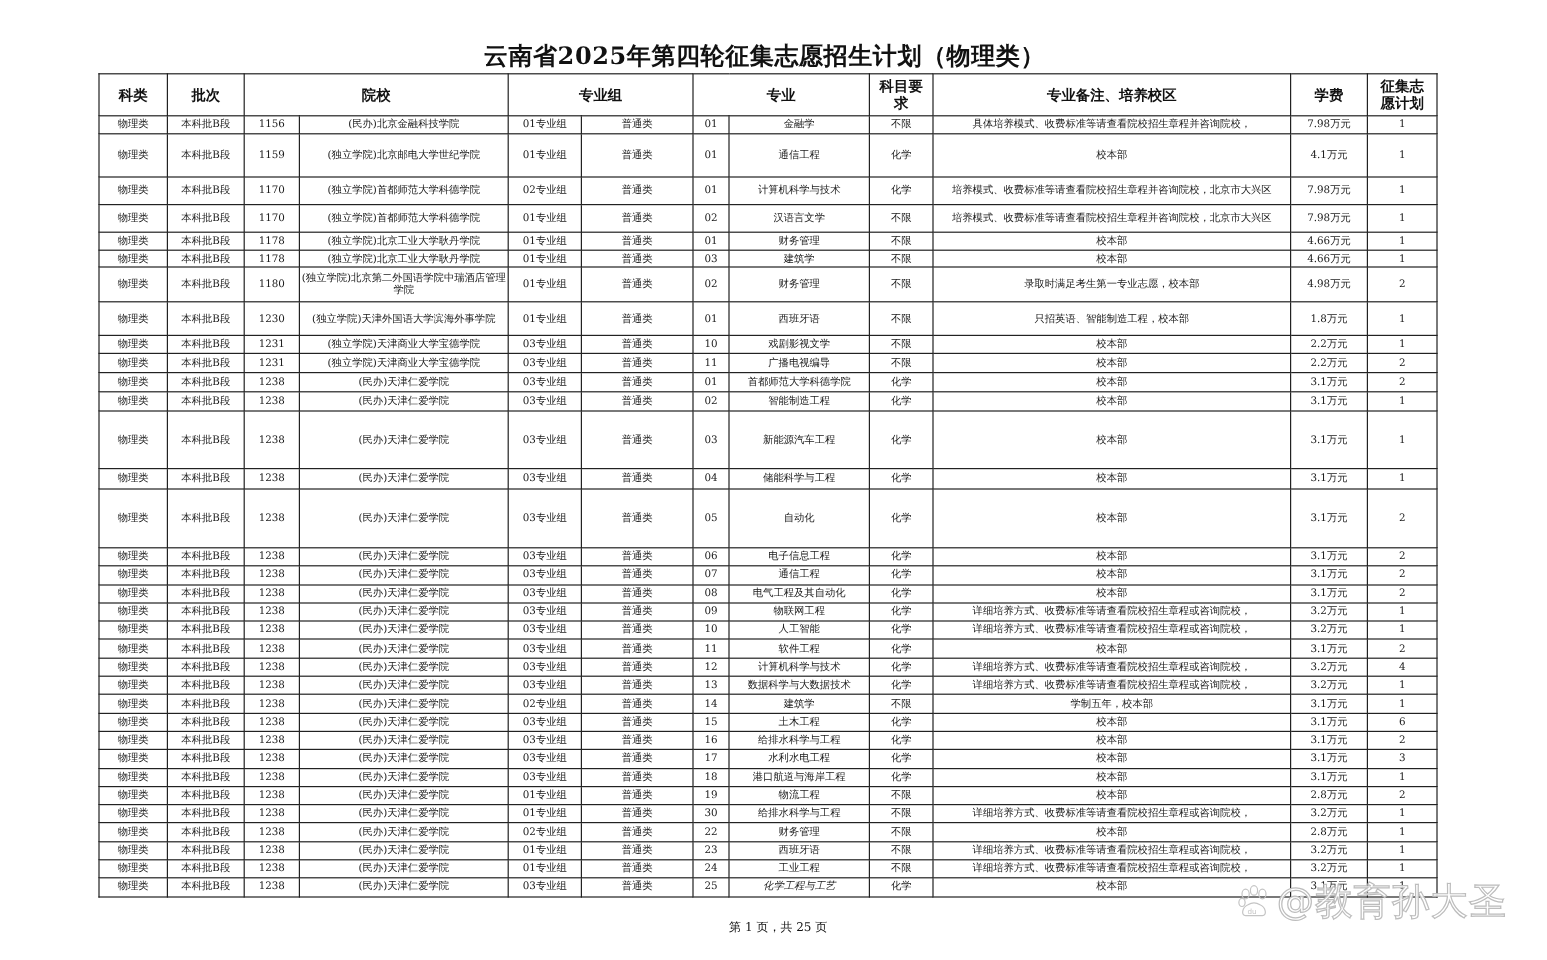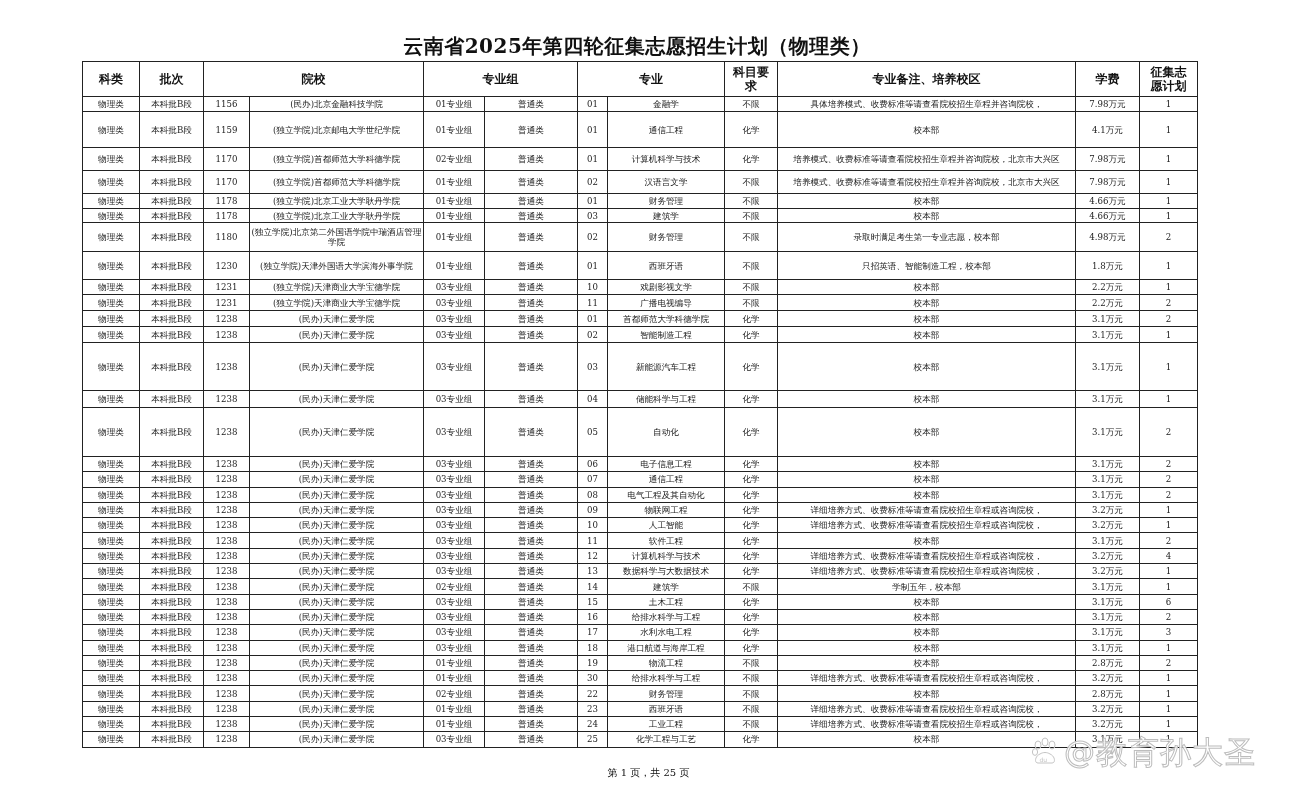--- a/index.html
+++ b/index.html
@@ -541,21 +541,21 @@
         <td class="num" style="height: 14.3px; max-height: 14.3px;">1</td>
       </tr>
       <tr style="height: 14.3px;">
         <td style="height: 14.3px; max-height: 14.3px;">物理类</td>
         <td style="height: 14.3px; max-height: 14.3px;">本科批B段</td>
         <td class="num" style="height: 14.3px; max-height: 14.3px;">1238</td>
         <td style="height: 14.3px; max-height: 14.3px;">(民办)天津仁爱学院</td>
         <td style="height: 14.3px; max-height: 14.3px;">03专业组</td>
         <td style="height: 14.3px; max-height: 14.3px;">普通类</td>
         <td class="num" style="height: 14.3px; max-height: 14.3px;">25</td>
-        <td style="height: 14.3px; max-height: 14.3px;">化学工程与工艺</td>
+        <td style="height: 14.3px; max-height: 14.3px; font-style: italic;">化学工程与工艺</td>
         <td style="height: 14.3px; max-height: 14.3px;">化学</td>
         <td class="notes" style="height: 14.3px; max-height: 14.3px;">校本部</td>
         <td style="height: 14.3px; max-height: 14.3px;">3.1万元</td>
         <td class="num" style="height: 14.3px; max-height: 14.3px;">1</td>
       </tr>
     </tbody>
 </table>
 
 <div class="footer">第 1 页，共 25 页</div>
 

